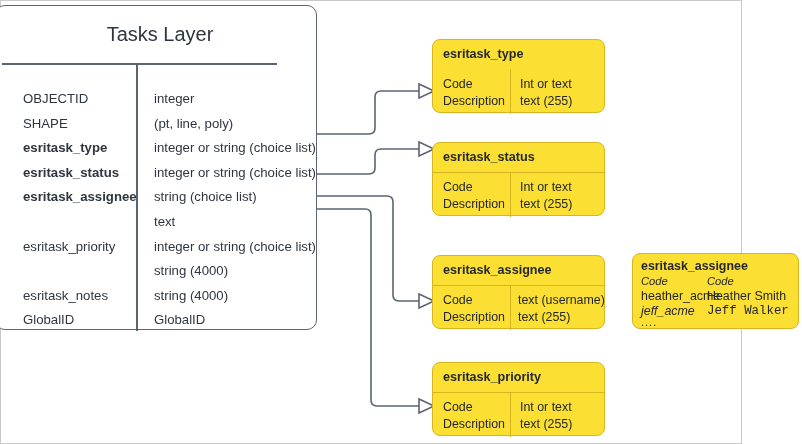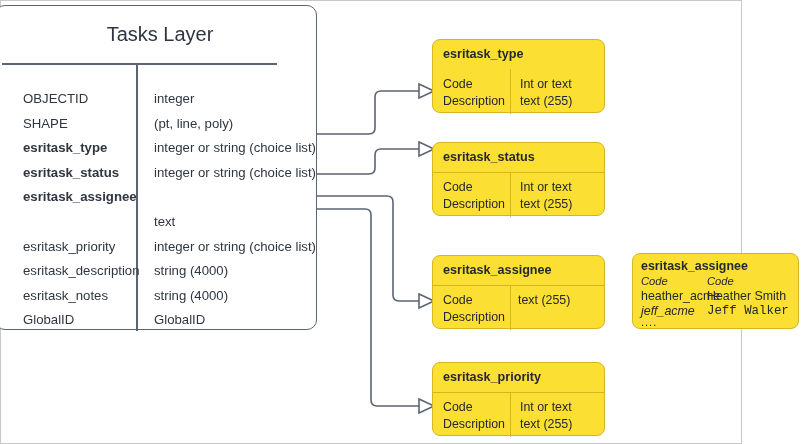--- a/index.html
+++ b/index.html
@@ -218,30 +218,30 @@
     <div class="field-row" style="top:134.2px;">
       <span class="field-name bold">esritask_type</span>
       <span class="field-type">integer or string (choice list)</span>
     </div>
     <div class="field-row" style="top:158.8px;">
       <span class="field-name bold">esritask_status</span>
       <span class="field-type">integer or string (choice list)</span>
     </div>
     <div class="field-row" style="top:183.4px;">
       <span class="field-name bold">esritask_assignee</span>
+      <span class="field-type">string (choice list)</span>
     </div>
     <div class="field-row" style="top:208px;">
       <span class="field-type">text</span>
     </div>
     <div class="field-row" style="top:232.6px;">
       <span class="field-name">esritask_priority</span>
       <span class="field-type">integer or string (choice list)</span>
     </div>
     <div class="field-row" style="top:257.2px;">
-      <span class="field-name">esritask_description</span>
       <span class="field-type">string (4000)</span>
     </div>
     <div class="field-row" style="top:281.8px;">
       <span class="field-name">esritask_notes</span>
       <span class="field-type">string (4000)</span>
     </div>
     <div class="field-row" style="top:306.4px;">
       <span class="field-name">GlobalID</span>
       <span class="field-type">GlobalID</span>
     </div>
@@ -291,20 +291,21 @@
 
   <div class="entity-dom" style="left:431px; top:254px; width:173px; height:74px;">
     <div class="dom-title">esritask_assignee</div>
     <div class="dom-hrule"></div>
     <div class="dom-vrule" style="left:77px; height:45px;"></div>
     <div class="dom-col" style="left:10px; top:36px;">
       <div>Code</div>
       <div>Description</div>
     </div>
     <div class="dom-col" style="left:85px; top:36px;">
+      <div>text  (username)</div>
       <div>text (255)</div>
     </div>
   </div>
 
   <div class="entity-dom" style="left:431px; top:361px; width:173px; height:74px;">
     <div class="dom-title">esritask_priority</div>
     <div class="dom-hrule"></div>
     <div class="dom-vrule" style="left:77px; height:45px;"></div>
     <div class="dom-col" style="left:10px; top:36px;">
       <div>Code</div>

